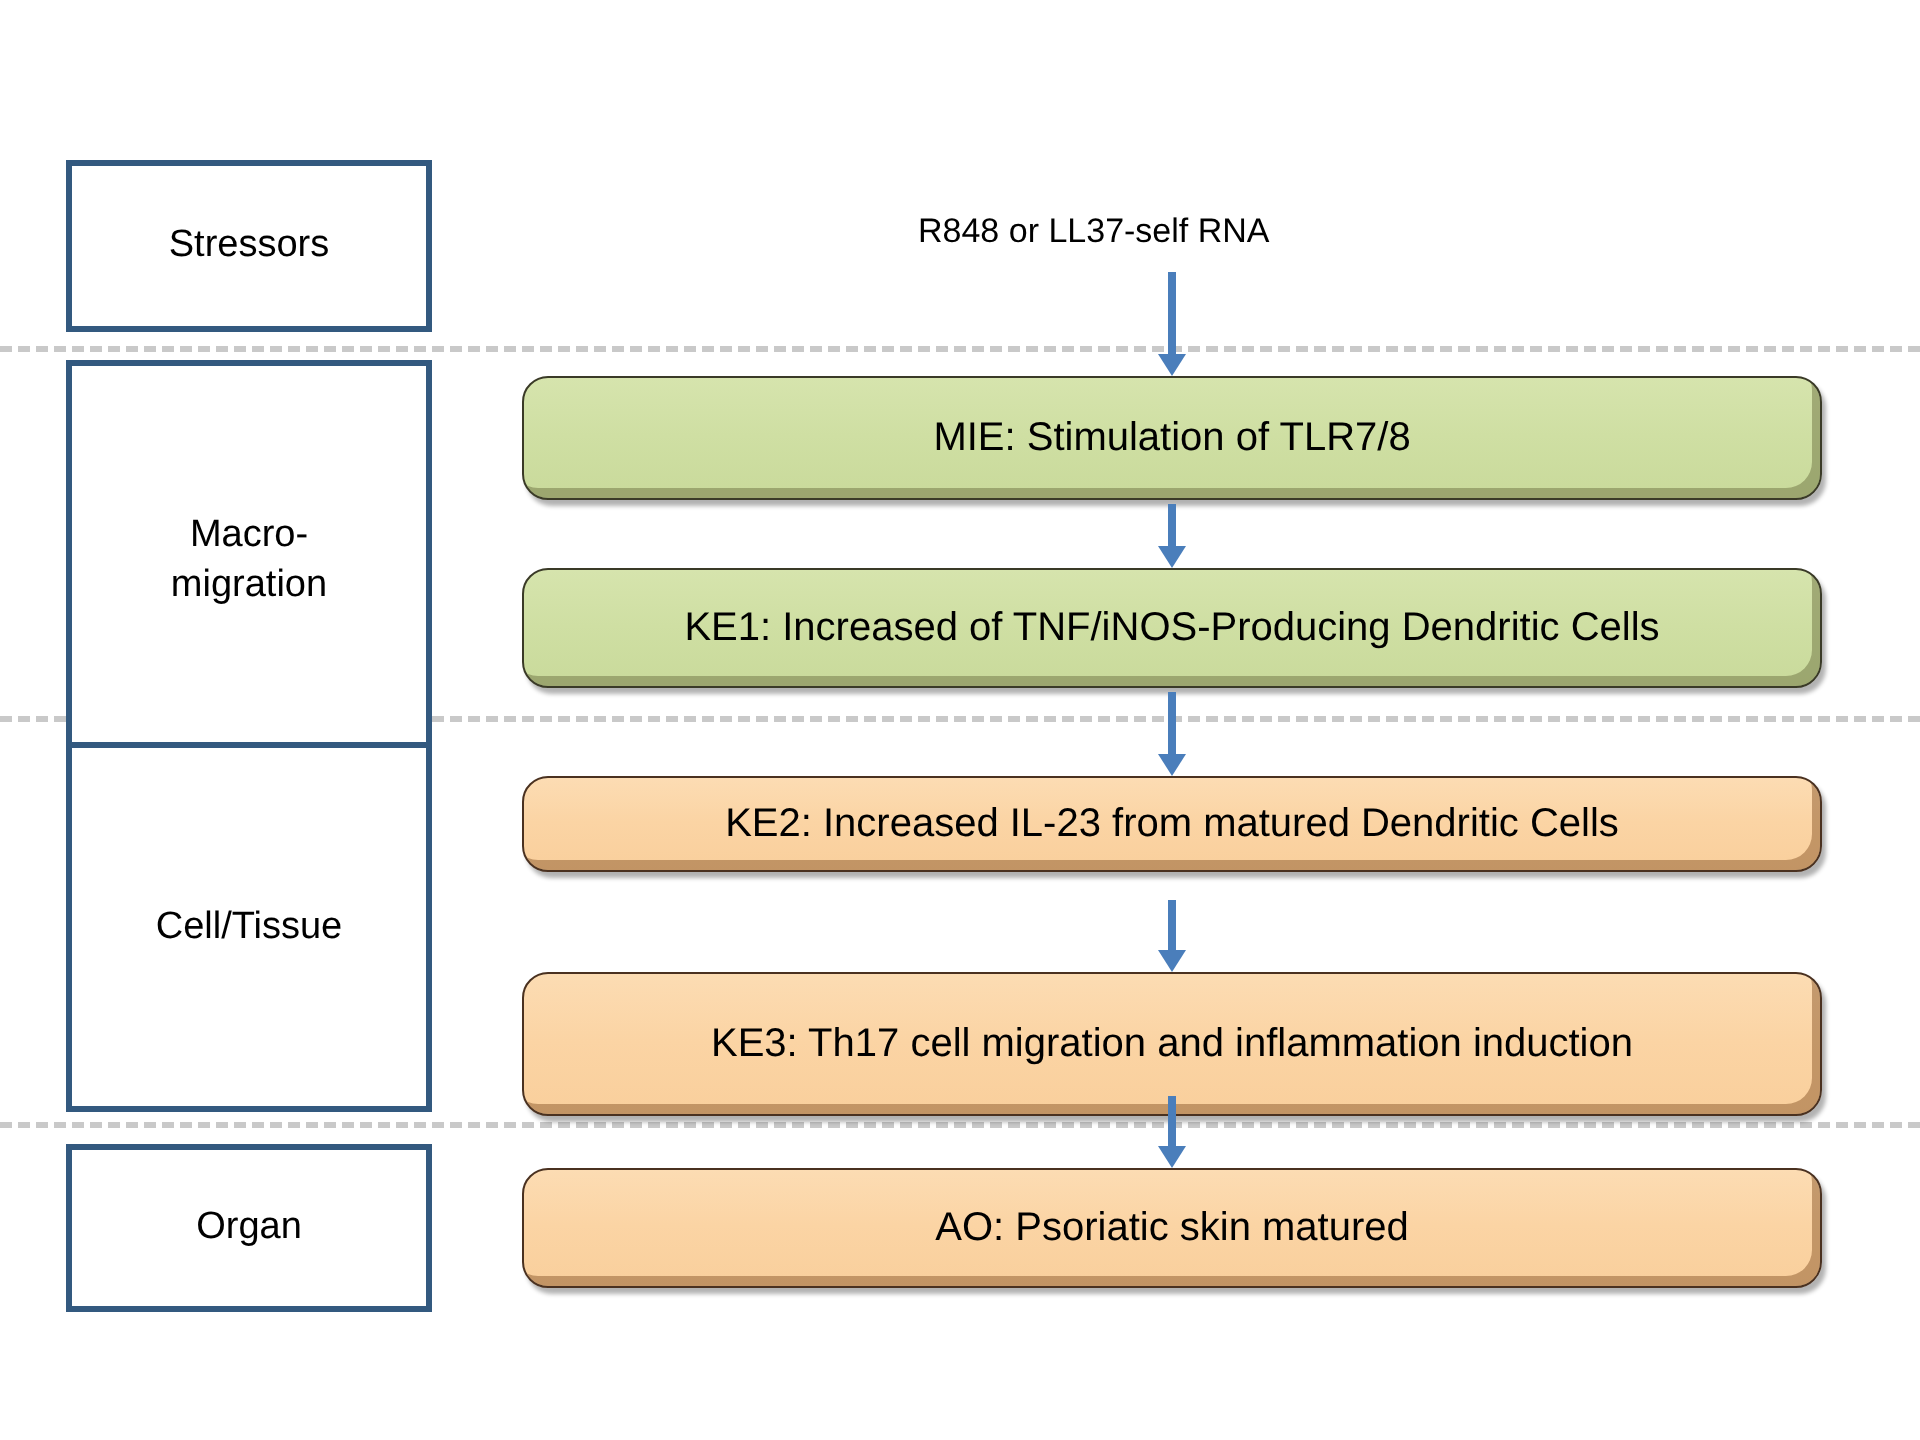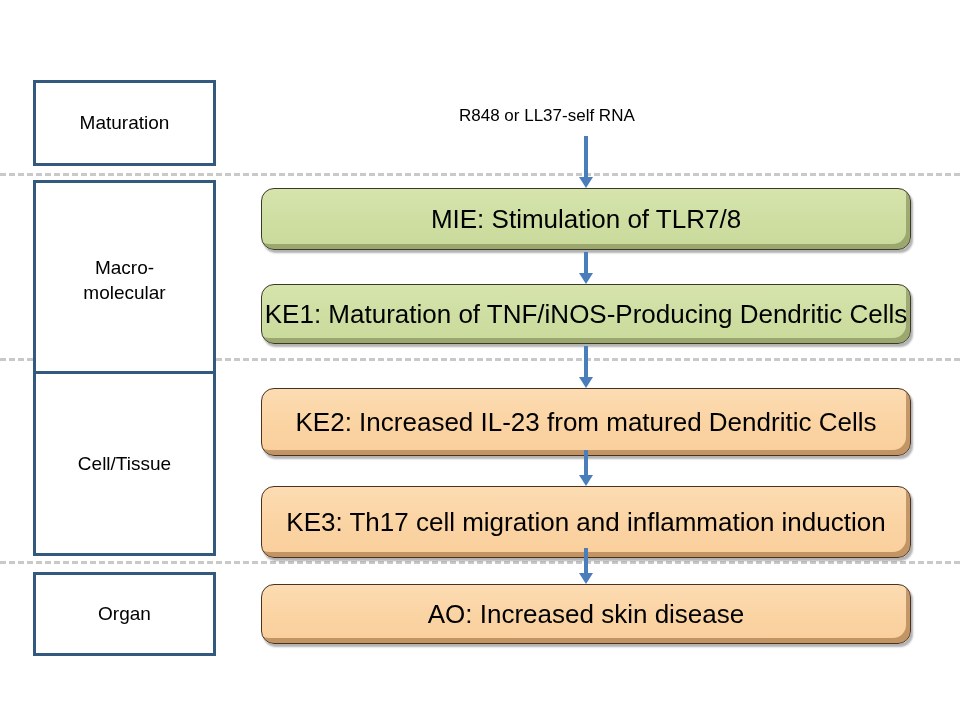--- a/index.html
+++ b/index.html
@@ -45,21 +45,21 @@
 
   
   .event-box {
     position: absolute;
     box-sizing: border-box;
     border-radius: 13px;
     display: flex;
     align-items: center;
     justify-content: center;
     text-align: center;
-    font-size: 26px;
+    font-size: 20px;
     color: #000000;
     padding: 0 18px;
     border: 1.5px solid #2a2a2a;
   }
   .event-box.green {
     background: linear-gradient(180deg, #d6e4ad 0%, #cfdfa3 48%, #c9da9b 100%);
     box-shadow:
       inset -5px -6px 0 -1px rgba(118,124,74,0.55),
       2px 3px 2px rgba(0,0,0,0.30);
     border-color: #3a3a27;
@@ -110,27 +110,27 @@
 </head>
 <body>
 
 <div id="canvas">
 
   <div class="tier-divider" style="top:173px;"></div>
   <div class="tier-divider" style="top:358px;"></div>
   <div class="tier-divider" style="top:561px;"></div>
 
   <div class="tier-box" style="left:33px; top:80px; width:183px; height:86px;">
-    <span>Maturation</span>
+    <span>Stressors</span>
   </div>
 
   <div class="tier-box" style="left:33px; top:180px; width:183px; height:200px;">
     <span>
       <span>Macro-</span><br>
-      <span>molecular</span>
+      <span>migration</span>
     </span>
   </div>
 
   <div class="tier-box" style="left:33px; top:572px; width:183px; height:84px;">
     <span>Organ</span>
   </div>
 
   <div class="tier-box" style="left:33px; top:371px; width:183px; height:185px;">
     <span>Cell/Tissue</span>
   </div>
@@ -145,43 +145,43 @@
   <div class="event-box green" style="left:261px; top:188px; width:650px; height:62px;">
     <span class="event-label">MIE: Stimulation of TLR7/8</span>
   </div>
 
   <div class="arrow" style="left:576px; top:252px; height:32px;">
     <div class="shaft" style="height:21px;"></div>
     <div class="head" style="top:21px;"></div>
   </div>
 
   <div class="event-box green" style="left:261px; top:284px; width:650px; height:60px;">
-    <span class="event-label">KE1: Maturation of TNF/iNOS-Producing Dendritic Cells</span>
+    <span class="event-label">KE1: Increased of TNF/iNOS-Producing Dendritic Cells</span>
   </div>
 
   <div class="arrow" style="left:576px; top:346px; height:42px;">
     <div class="shaft" style="height:31px;"></div>
     <div class="head" style="top:31px;"></div>
   </div>
 
-  <div class="event-box orange" style="left:261px; top:388px; width:650px; height:68px;">
+  <div class="event-box orange" style="left:261px; top:388px; width:650px; height:48px;">
     <span class="event-label">KE2: Increased IL-23 from matured Dendritic Cells</span>
   </div>
 
   <div class="arrow" style="left:576px; top:450px; height:36px;">
     <div class="shaft" style="height:25px;"></div>
     <div class="head" style="top:25px;"></div>
   </div>
 
   <div class="event-box orange" style="left:261px; top:486px; width:650px; height:72px;">
     <span class="event-label">KE3: Th17 cell migration and inflammation induction</span>
   </div>
 
   <div class="arrow" style="left:576px; top:548px; height:36px;">
     <div class="shaft" style="height:25px;"></div>
     <div class="head" style="top:25px;"></div>
   </div>
 
   <div class="event-box orange" style="left:261px; top:584px; width:650px; height:60px;">
-    <span class="event-label">AO: Increased skin disease</span>
+    <span class="event-label">AO: Psoriatic skin matured</span>
   </div>
 
 </div>
 
 </body></html>

